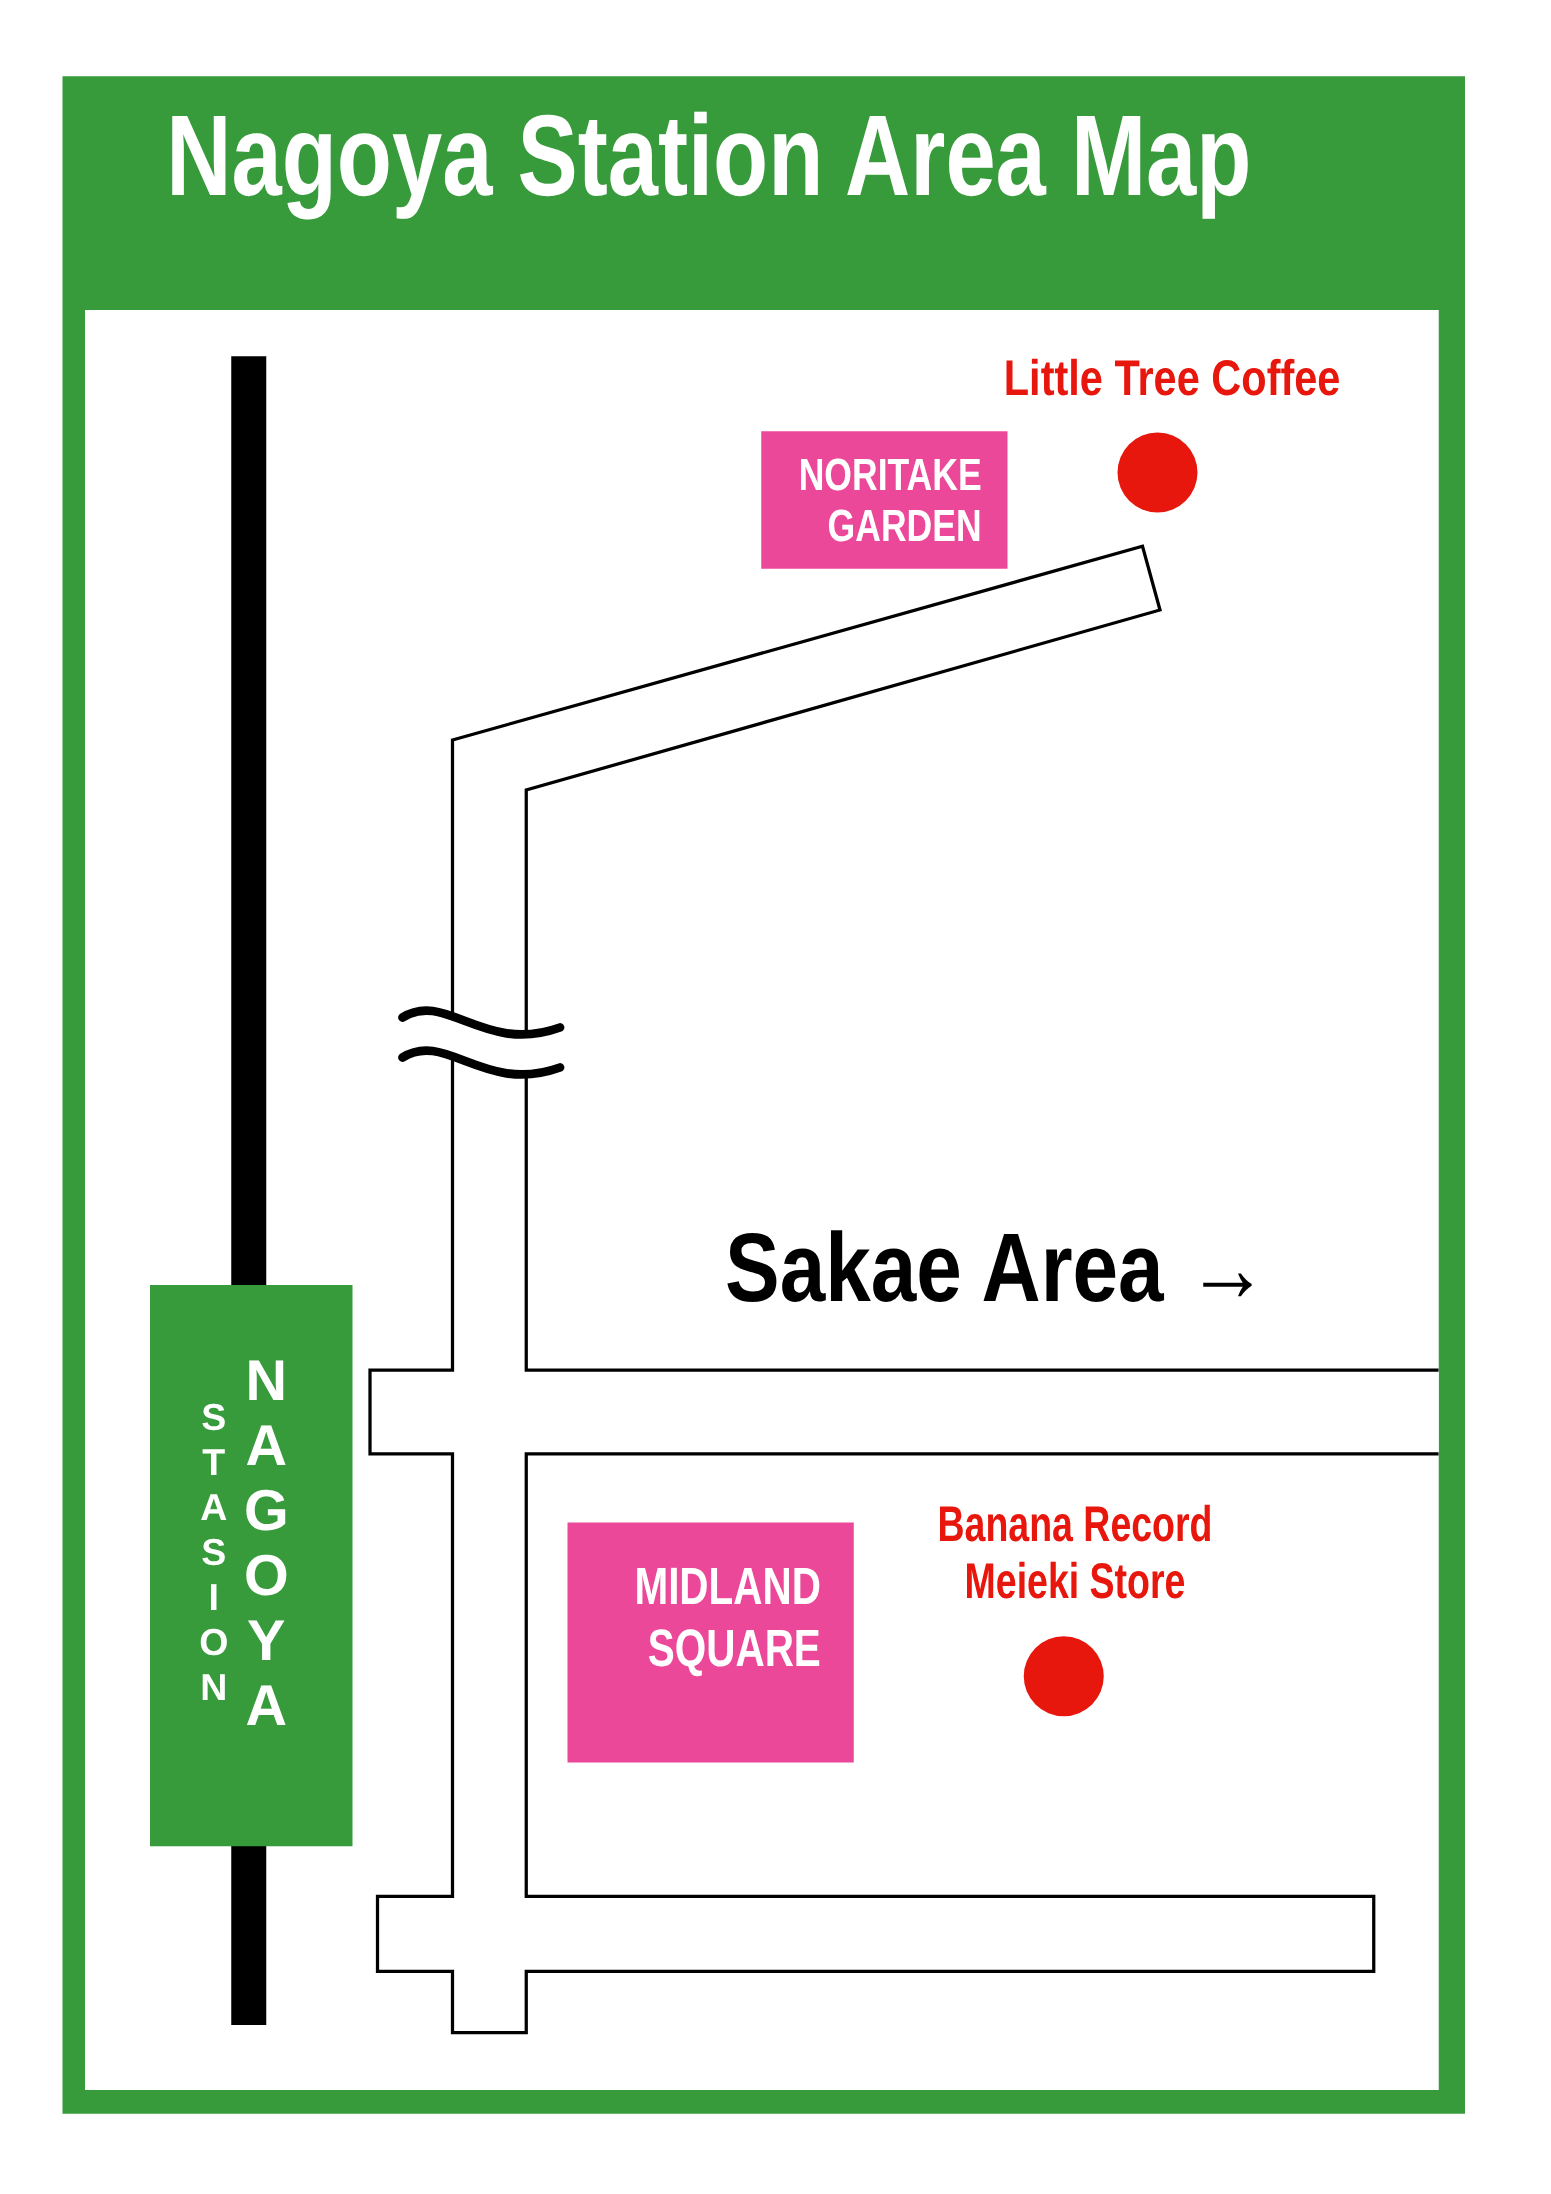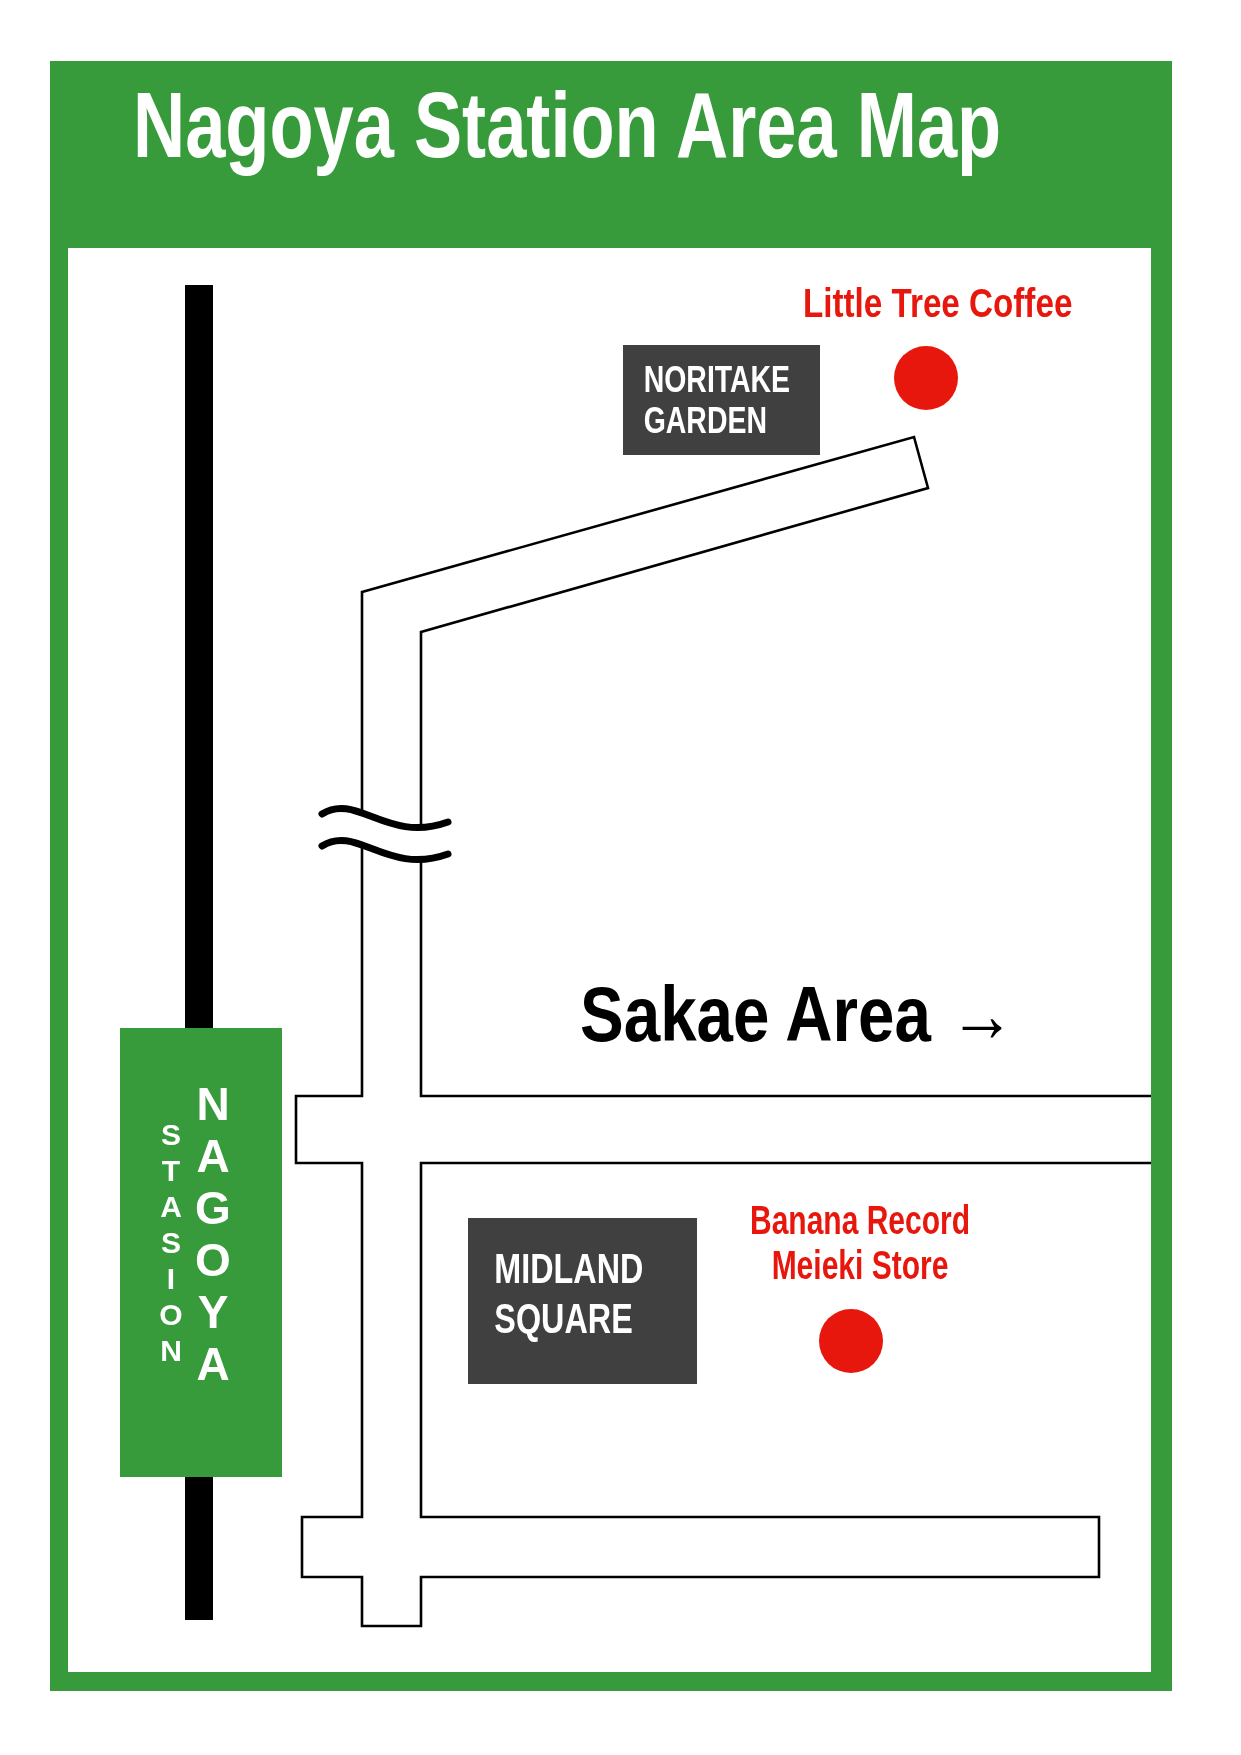--- a/index.html
+++ b/index.html
@@ -20,25 +20,25 @@
   .road{fill:#ffffff;stroke:var(--road);stroke-width:2.6;}
   .wave-eraser{fill:none;stroke:#ffffff;stroke-width:30;stroke-linecap:butt;}
   .wave{fill:none;stroke:var(--road);stroke-width:7;stroke-linecap:round;}
   .railway{fill:var(--railway);}
   .station-rect{fill:var(--green);}
   .poi-marker{fill:var(--red);}
   .letter-col{position:absolute;color:#fff;font-weight:bold;text-align:center;}
   .letter-col div{width:100%;}
   .col-name{left:110px;top:830px;width:70px;font-size:46px;line-height:52px;}
   .col-subtitle{left:78px;top:869px;width:50px;font-size:30px;line-height:36px;}
-  .black-box{position:absolute;background:#404040;color:#fff;font-weight:bold;text-align:left;margin-left:14px;}
+  .black-box{position:absolute;background:#ec4899;color:#fff;font-weight:bold;text-align:right;}
   .black-box .bx-inner{transform:scaleX(0.79);transform-origin:center top;white-space:nowrap;}
   .noritake-box{left:541px;top:97px;width:197px;height:110px;}
   .noritake-box .bx-inner{padding-top:14px;font-size:36px;line-height:41px;}
-  .midland-box{left:386px;top:970px;width:229px;height:166px;}
+  .midland-box{left:386px;top:970px;width:229px;height:192px;}
   .midland-box .bx-inner{padding-top:26px;font-size:42px;line-height:50px;transform:scaleX(0.77);}
   .red-label{position:absolute;color:var(--red);font-weight:bold;white-space:nowrap;}
   .little-tree-label{left:735px;top:35px;font-size:40px;line-height:1;transform:scaleX(0.83);transform-origin:left top;}
   .banana-label{left:632px;top:950px;width:320px;font-size:40px;line-height:45px;text-align:center;
                 transform:scaleX(0.75);transform-origin:center top;}
   .sakae-label{position:absolute;left:512px;top:727px;color:#000;font-weight:bold;font-size:78px;line-height:1;
                white-space:nowrap;transform:scaleX(0.84);transform-origin:left top;}
 </style>
 </head>
 <body>

